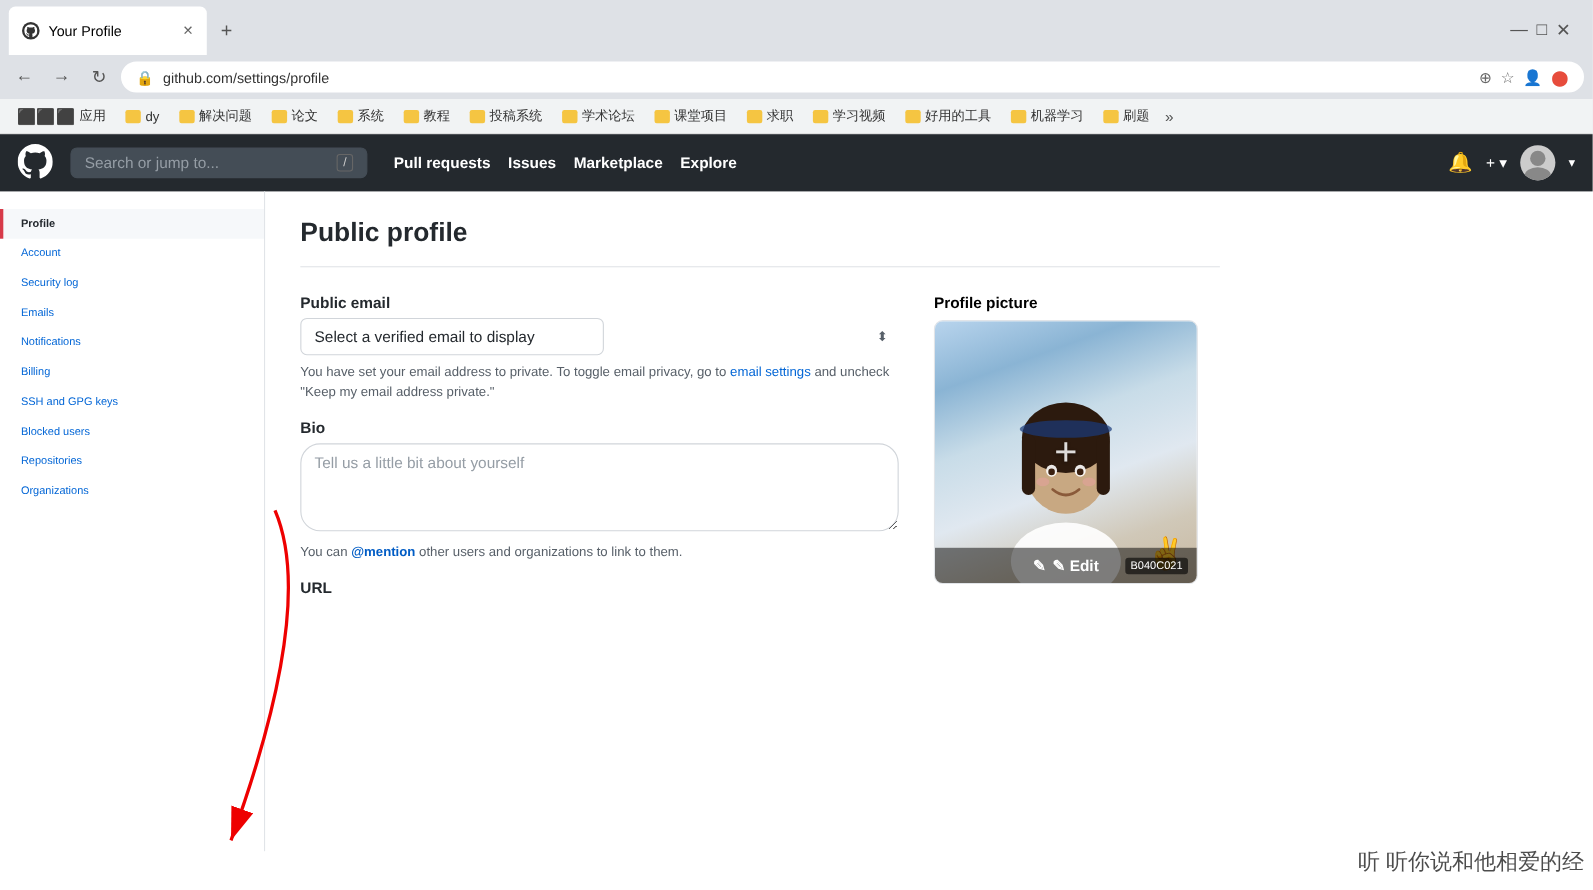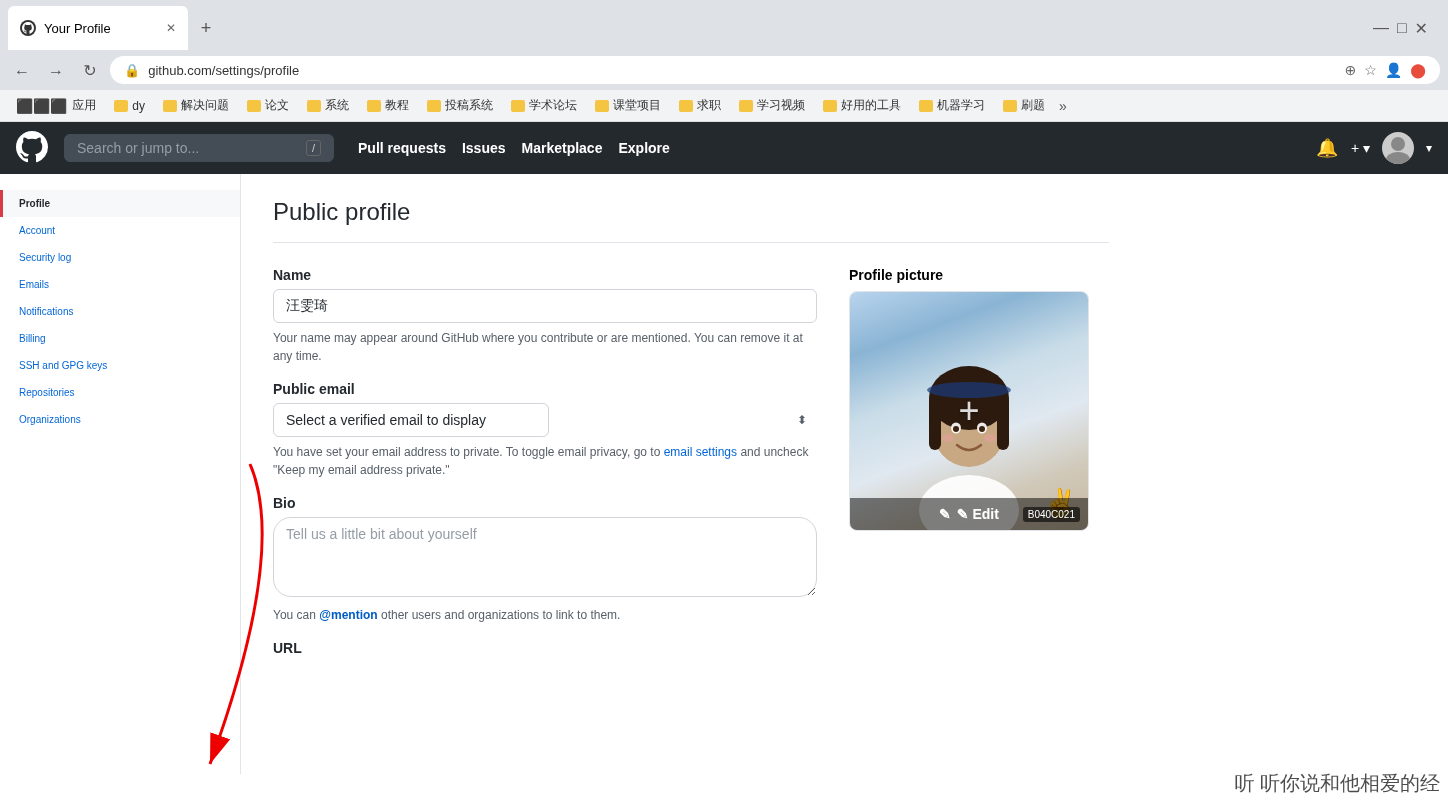--- a/index.html
+++ b/index.html
@@ -42,21 +42,21 @@
     .page-content { display: flex; min-height: 600px; }
 
     
     .sidebar { width: 240px; padding: 16px 0; flex-shrink: 0; }
     .sidebar-title { padding: 8px 16px; font-size: 12px; font-weight: 600; color: #586069; text-transform: none; letter-spacing: 0; }
     .sidebar-item { display: block; padding: 8px 16px; font-size: 10px; color: #0366d6; text-decoration: none; cursor: pointer; border-left: 3px solid transparent; }
     .sidebar-item.active { color: #24292e; font-weight: 600; background: #f6f8fa; border-left: 3px solid #d73a49; }
 
     
     .main-content { flex: 1; padding: 24px 32px; max-width: 900px; }
-    .page-title { font-size: 24px; font-weight: 400; color: #24292e; margin-bottom: 24px; padding-bottom: 16px; border-bottom: 1px solid #e1e4e8; }
+    .page-title { font-size: 24px; font-weight: 700; color: #24292e; margin-bottom: 24px; padding-bottom: 16px; border-bottom: 1px solid #e1e4e8; }
 
     .profile-layout { display: flex; gap: 32px; }
     .profile-form { flex: 1; }
     .profile-picture-section { width: 260px; flex-shrink: 0; }
 
     .form-group { margin-bottom: 16px; }
     .form-label { display: block; font-size: 14px; font-weight: 600; color: #24292e; margin-bottom: 6px; }
     .form-input { width: 100%; padding: 8px 12px; border: 1px solid #d1d5da; border-radius: 6px; font-size: 14px; color: #24292e; background: #fff; outline: none; }
     .form-help { font-size: 12px; color: #586069; margin-top: 6px; line-height: 1.5; }
     .form-help a { color: #0366d6; }
@@ -219,20 +219,21 @@
   <div class="sidebar-wrapper">
     <div class="sidebar">
 
       <a class="sidebar-item active">Profile</a>
       <a class="sidebar-item">Account</a>
       <a class="sidebar-item">Security log</a>
       <a class="sidebar-item">Emails</a>
       <a class="sidebar-item">Notifications</a>
       <a class="sidebar-item">Billing</a>
       <a class="sidebar-item">SSH and GPG keys</a>
+      <a class="sidebar-item">Blocked users</a>
       <a class="sidebar-item">Repositories</a>
       <a class="sidebar-item">Organizations</a>
     </div>
 
     <svg class="arrow-overlay" width="300" height="400" viewBox="0 0 300 400" style="position:absolute;top:280px;left:80px;pointer-events:none;">
       <defs>
         <marker id="arrowhead" markerWidth="10" markerHeight="7" refX="10" refY="3.5" orient="auto">
           <polygon points="0 0, 10 3.5, 0 7" fill="#e00"></polygon>
         </marker>
       </defs>
@@ -240,27 +241,20 @@
     </svg>
   </div>
 
   <div class="main-content">
     <h1 class="page-title">Public profile</h1>
 
     <div class="profile-layout">
 
       <div class="profile-form">
 
-        <div class="form-group">
-          <label class="form-label">Name</label>
-          <input class="form-input" type="text" value="汪雯琦" style="">
-          <p class="form-help">
-            Your name may appear around GitHub where you contribute or are mentioned. You can remove it at any time.
-          </p>
-        </div>
 
         <div class="form-group">
           <label class="form-label">Public email</label>
           <div class="email-select-wrap">
             <select class="email-select">
               <option>Select a verified email to display</option>
             </select>
             <span class="email-select-arrow">⬍</span>
           </div>
           <p class="form-help">

